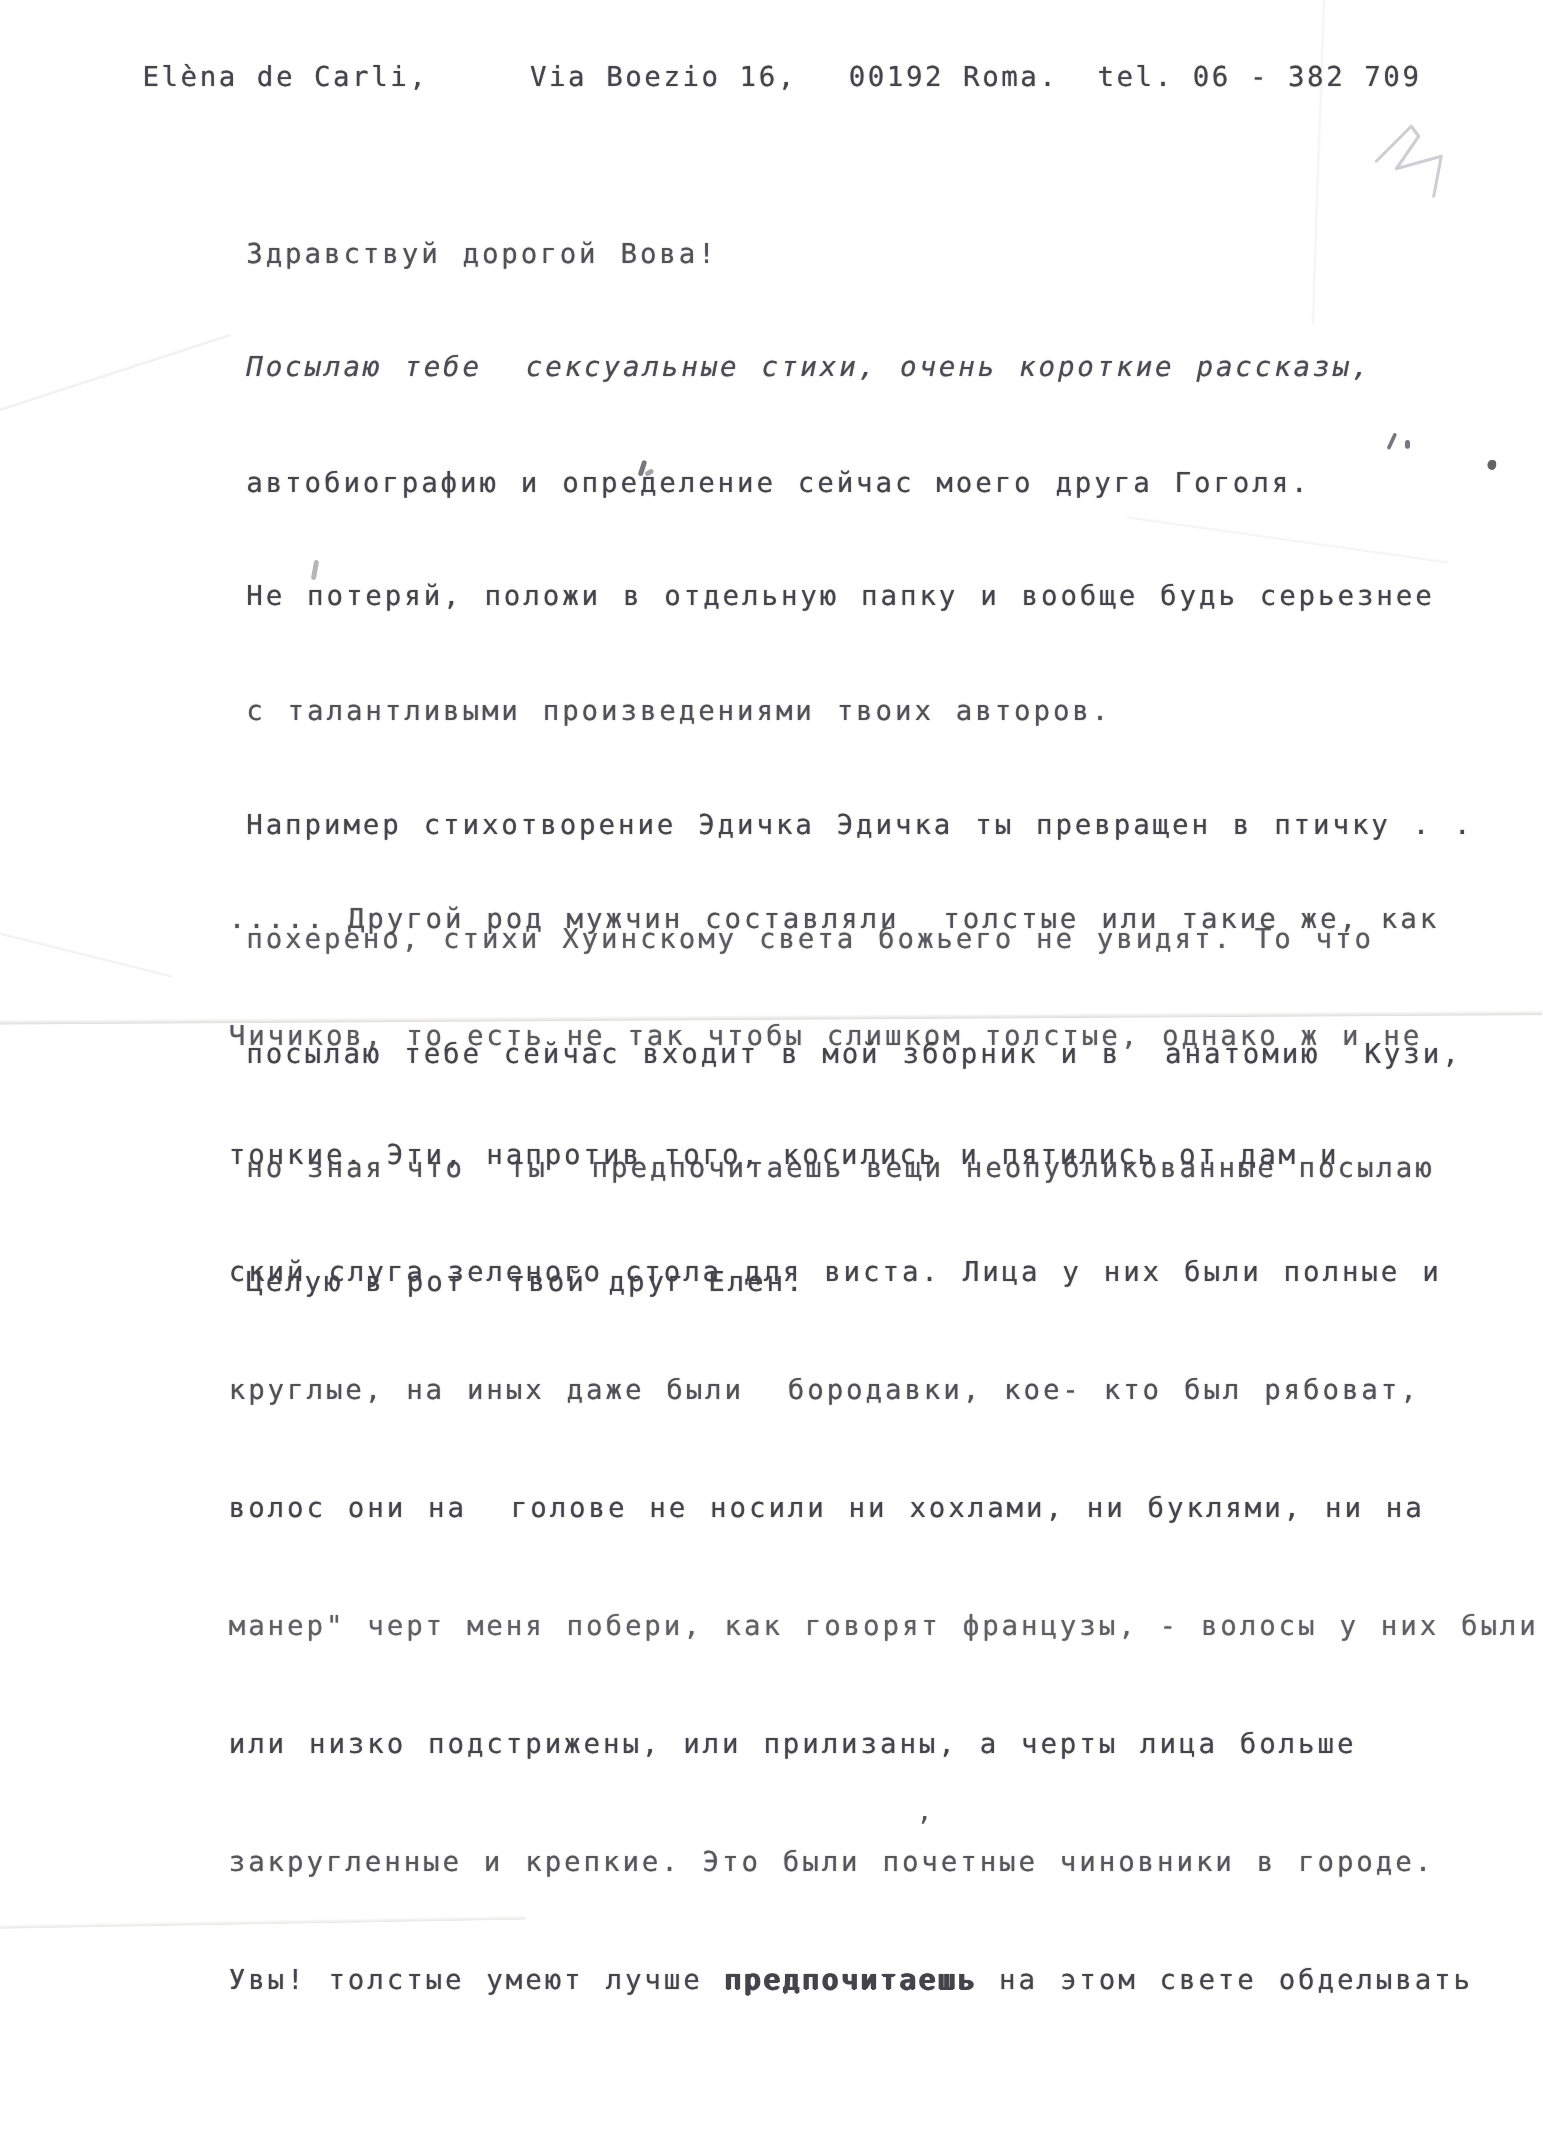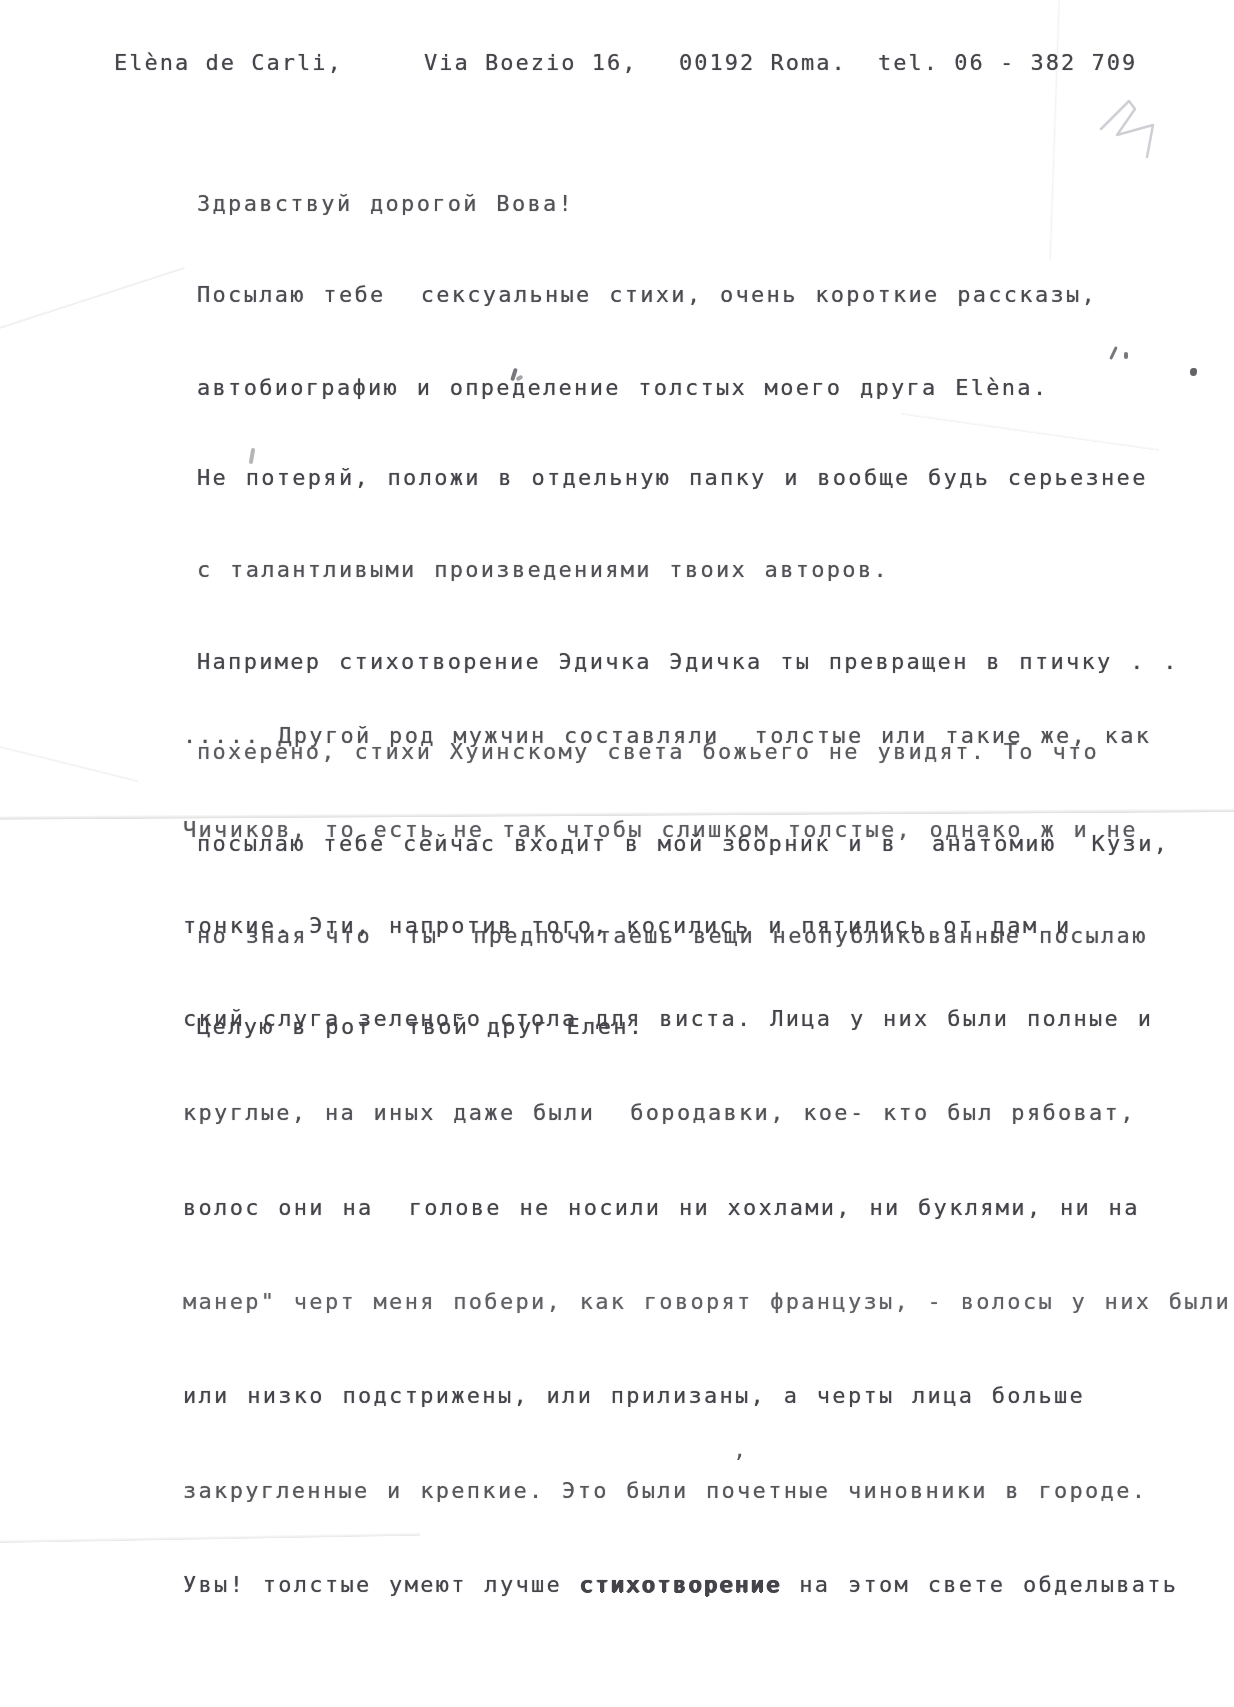--- a/index.html
+++ b/index.html
@@ -34,21 +34,21 @@
 
   .letter-block{position:absolute;left:197px;top:133px;}
   .letter-block .line{height:41.4px;line-height:41.4px;}
   .excerpt-block{position:absolute;left:183px;top:664px;}
   .excerpt-block .line{height:44.3px;line-height:44.3px;}
 
   
   .line:nth-child(3n){transform:translateY(.5px);}
   .line:nth-child(4n+1){opacity:.93;}
   .line:nth-child(5n+2){opacity:.88;}
-  .letter-block .line:nth-child(2){opacity:.96;}
+  .letter-block .line:nth-child(2){opacity:.96;font-style:italic;}
   .excerpt-block .line:nth-child(7){opacity:.85;}
   .excerpt-block .line:nth-child(9){opacity:.9;}
 
   .overtyped{filter:blur(.4px);
     text-shadow:1.2px 0 0 currentColor,-1px 0 0 currentColor,0 .8px 0 currentColor,0 0 1px rgba(62,62,68,.8);}
 
   
   .mark{position:absolute;pointer-events:none;}
   .pencil-squiggle{left:1095px;top:95px;width:90px;height:70px;opacity:.55;}
   .ink-speck1{left:512px;top:368px;width:4px;height:13px;background:#4a4a50;border-radius:2px;transform:rotate(18deg);opacity:.75;}
@@ -74,41 +74,41 @@
   <div class="header-row">
     <span class="header-item h-name">Elèna de Carli,</span>
     <span class="header-item h-address">Via Boezio 16,</span>
     <span class="header-item h-city">00192 Roma.</span>
     <span class="header-item h-phone">tel. 06 - 382 709</span>
   </div>
 
   <div class="letter-block tw">
     <div class="line">Здравствуй дорогой Вова!</div>
     <div class="line">Посылаю тебе  сексуальные стихи, очень короткие рассказы,</div>
-    <div class="line">автобиографию и определение толстых моего друга Elèna.</div>
+    <div class="line">автобиографию и определение сейчас моего друга Гоголя.</div>
     <div class="line">Не потеряй, положи в отдельную папку и вообще будь серьезнее</div>
     <div class="line">с талантливыми произведениями твоих авторов.</div>
     <div class="line">Например стихотворение Эдичка Эдичка ты превращен в птичку . .</div>
     <div class="line">похерено, стихи Хуинскому света божьего не увидят. То что</div>
     <div class="line">посылаю тебе сейчас входит в мой зборник и в  анатомию  Кузи,</div>
     <div class="line">но зная что  ты  предпочитаешь вещи неопубликованные посылаю</div>
     <div class="line">Целую в рот  твой друг Елен.</div>
   </div>
 
   <div class="excerpt-block tw">
     <div class="line">..... Другой род мужчин составляли  толстые или такие же, как</div>
     <div class="line">Чичиков, то есть не так чтобы слишком толстые, однако ж и не</div>
     <div class="line">тонкие. Эти, напротив того, косились и пятились от дам и</div>
     <div class="line">ский слуга зеленого стола для виста. Лица у них были полные и</div>
     <div class="line">круглые, на иных даже были  бородавки, кое- кто был рябоват,</div>
     <div class="line">волос они на  голове не носили ни хохлами, ни буклями, ни на</div>
     <div class="line">манер" черт меня побери, как говорят французы, - волосы у них были</div>
     <div class="line">или низко подстрижены, или прилизаны, а черты лица больше</div>
     <div class="line">закругленные и крепкие. Это были почетные чиновники в городе.</div>
-    <div class="line"><span>Увы! толстые умеют лучше </span><span class="overtyped">стихотворение</span><span> на этом свете обделывать</span></div>
+    <div class="line"><span>Увы! толстые умеют лучше </span><span class="overtyped">предпочитаешь</span><span> на этом свете обделывать</span></div>
     
     
     
     
     
     
     
     
     
     

